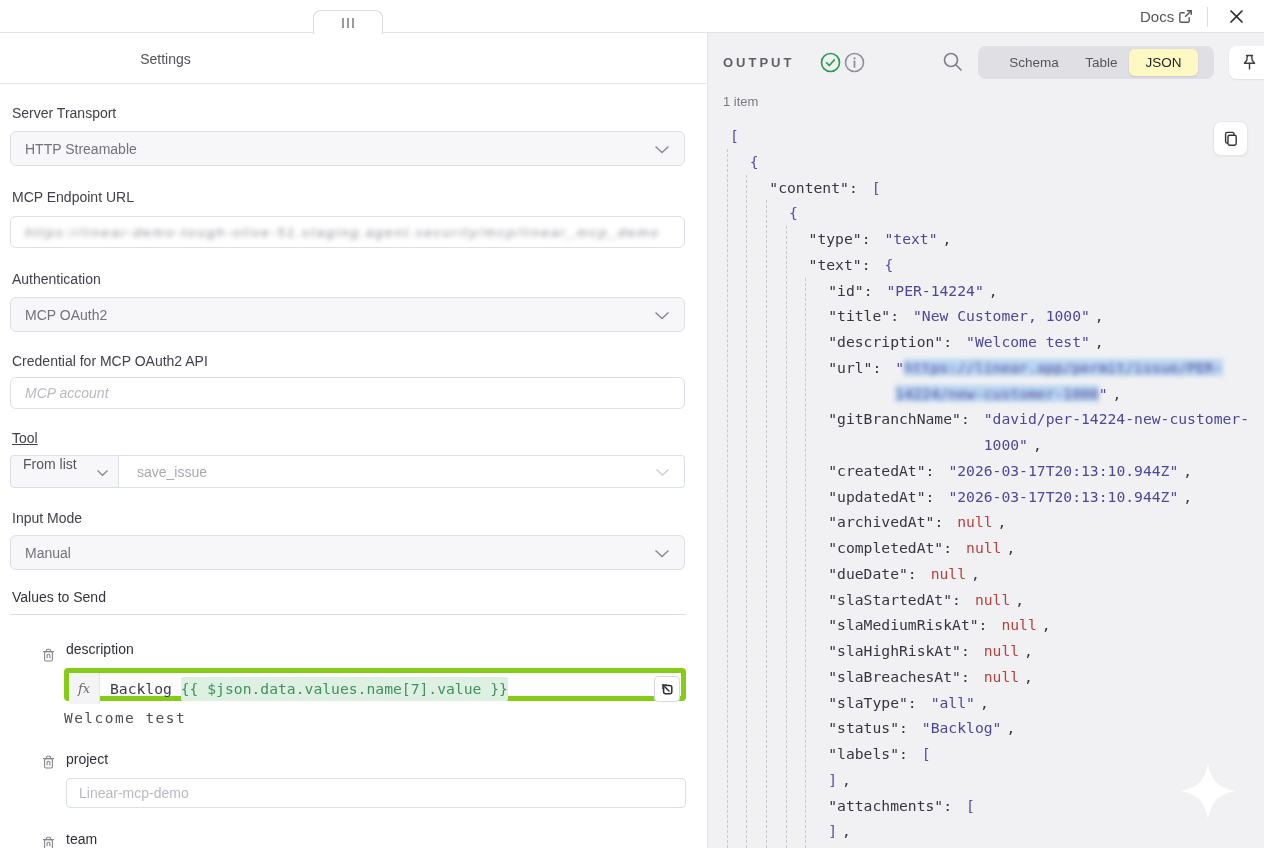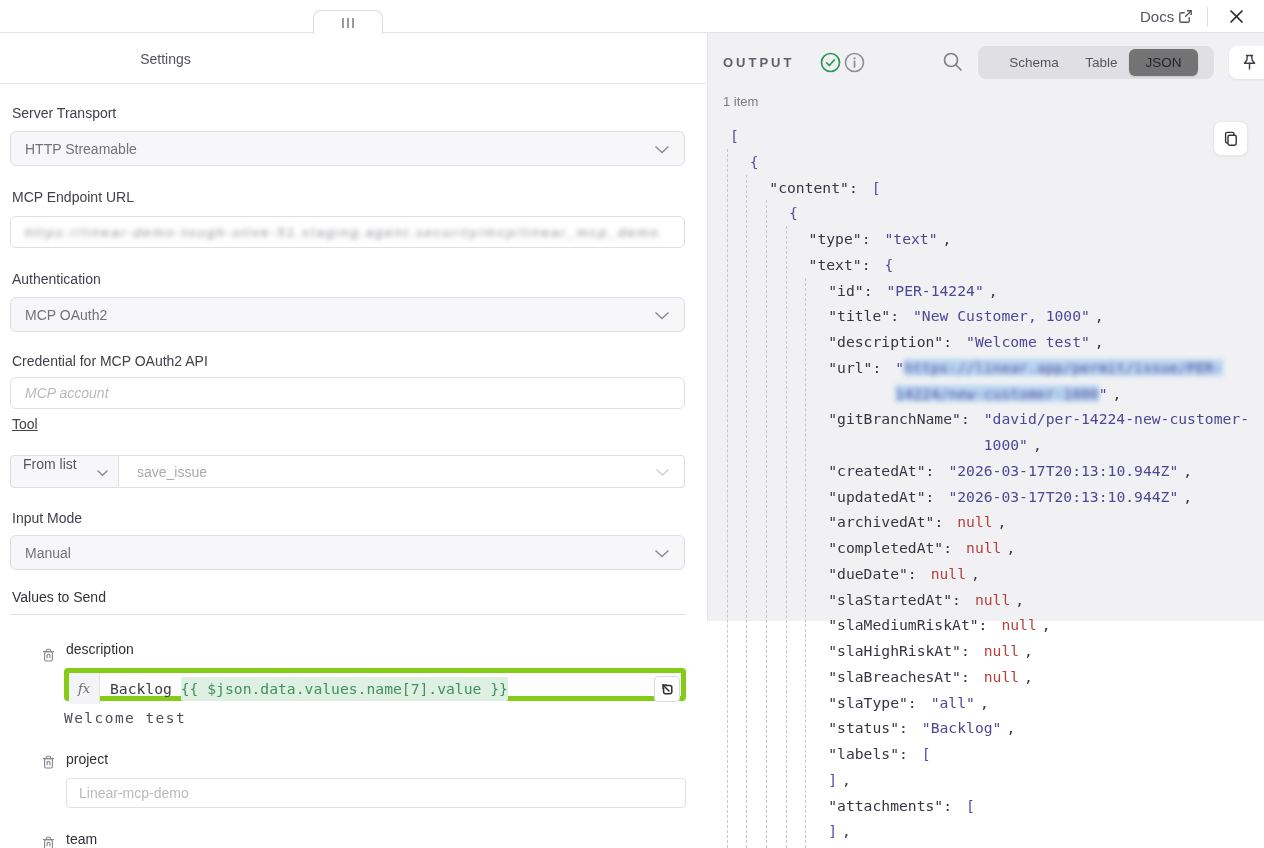--- a/index.html
+++ b/index.html
@@ -63,35 +63,35 @@
     font-family:"DejaVu Sans Mono", monospace; font-size:14.7px; color:#3c3c44; white-space:pre; }
   .expr-hl { background:#ddf0e2; color:#41905d; border-radius:2px; padding:3.5px 0; }
   .expr-open-btn { position:absolute; right:1px; top:2.5px; width:26px; height:26px; background:#fff;
     border:1px solid #d7dae0; border-radius:4px; display:flex; align-items:center; justify-content:center; cursor:pointer; }
   .expr-preview { position:absolute; left:64px; top:710px; font-size:14.5px; letter-spacing:1.45px; color:#4e4e56; }
 
   .proj-input { position:absolute; left:66px; top:778px; width:620px; height:30px; background:#fff;
     border:1px solid #dbdfe7; border-radius:4px; display:flex; align-items:center; padding:0 12px; font-size:14px; }
 
   
-  .right-panel { position:absolute; left:707px; top:33px; width:557px; height:588px;
+  .right-panel { position:absolute; left:707px; top:33px; width:557px; height:815px;
     background:#f1f1f3; border-left:1px solid #e4e4e8; }
   .out-title { position:absolute; left:15px; top:4px; height:50px; display:flex; align-items:center;
     font-size:13px; font-weight:700; letter-spacing:3px; color:#5f5f68; }
   .out-icon { position:absolute; top:19px; }
   .icon-check { left:112px; }
   .icon-info { left:136px; }
   .icon-search { left:233px; top:17px; cursor:pointer; }
   .view-toggle { position:absolute; left:270px; top:13px; width:236px; height:33px; background:#e0e0e4;
     border-radius:8px; display:flex; align-items:center; padding:16px; }
   .view-btn { height:27px; display:flex; align-items:center; justify-content:center;
     font-size:13.5px; color:#55555e; cursor:pointer; }
   .view-schema { width:90px; }
   .view-table { width:62px; }
-  .view-json { width:78px; background:#737373; border-radius:6px; color:#24242c; font-weight:500;
+  .view-json { width:78px; background:#fef9c3; border-radius:6px; color:#24242c; font-weight:500;
     box-shadow:0 1px 2px rgba(0,0,0,.12); }
   .pin-btn { position:absolute; left:521px; top:13px; width:44px; height:33px; background:#fff;
     border-radius:8px 0 0 8px; display:flex; align-items:center; justify-content:flex-start;
     padding-left:12px; cursor:pointer; box-shadow:0 1px 2px rgba(0,0,0,.07); }
   .items-count { position:absolute; left:15px; top:61px; font-size:13px; color:#7b7b84; }
 
   .json-area { position:absolute; left:0; top:90px; width:557px; height:725px; overflow:hidden; }
   .json-line { position:relative; white-space:pre; font-family:"DejaVu Sans Mono", monospace;
     font-size:14.7px; line-height:25.75px; color:#3a3a47; }
   .jseg { display:inline; }
@@ -167,21 +167,21 @@
           <polyline points="1.5,1.5 8,7.5 14.5,1.5"></polyline>
         </svg>
     </span>
   </div>
 
   <div class="lbl" style="top:353px;">Credential for MCP OAuth2 API</div>
   <div class="box input" style="top:377px;">
     <span class="placeholder">MCP account</span>
   </div>
 
-  <div class="lbl" style="top:416px;text-decoration:underline;">Tool</div>
+  <div class="lbl" style="top:430px;text-decoration:underline;">Tool</div>
   <div class="tool-row">
     <div class="tool-mode">
       <span>From list</span>
       <span class="chev">
         <svg width="13" height="8" viewBox="0 0 13 8" fill="none" stroke="#8a8a93" stroke-width="1.4">
             <polyline points="1.5,1.5 6.5,6.3 11.5,1.5"></polyline>
           </svg>
       </span>
     </div>
     <div class="tool-value">

